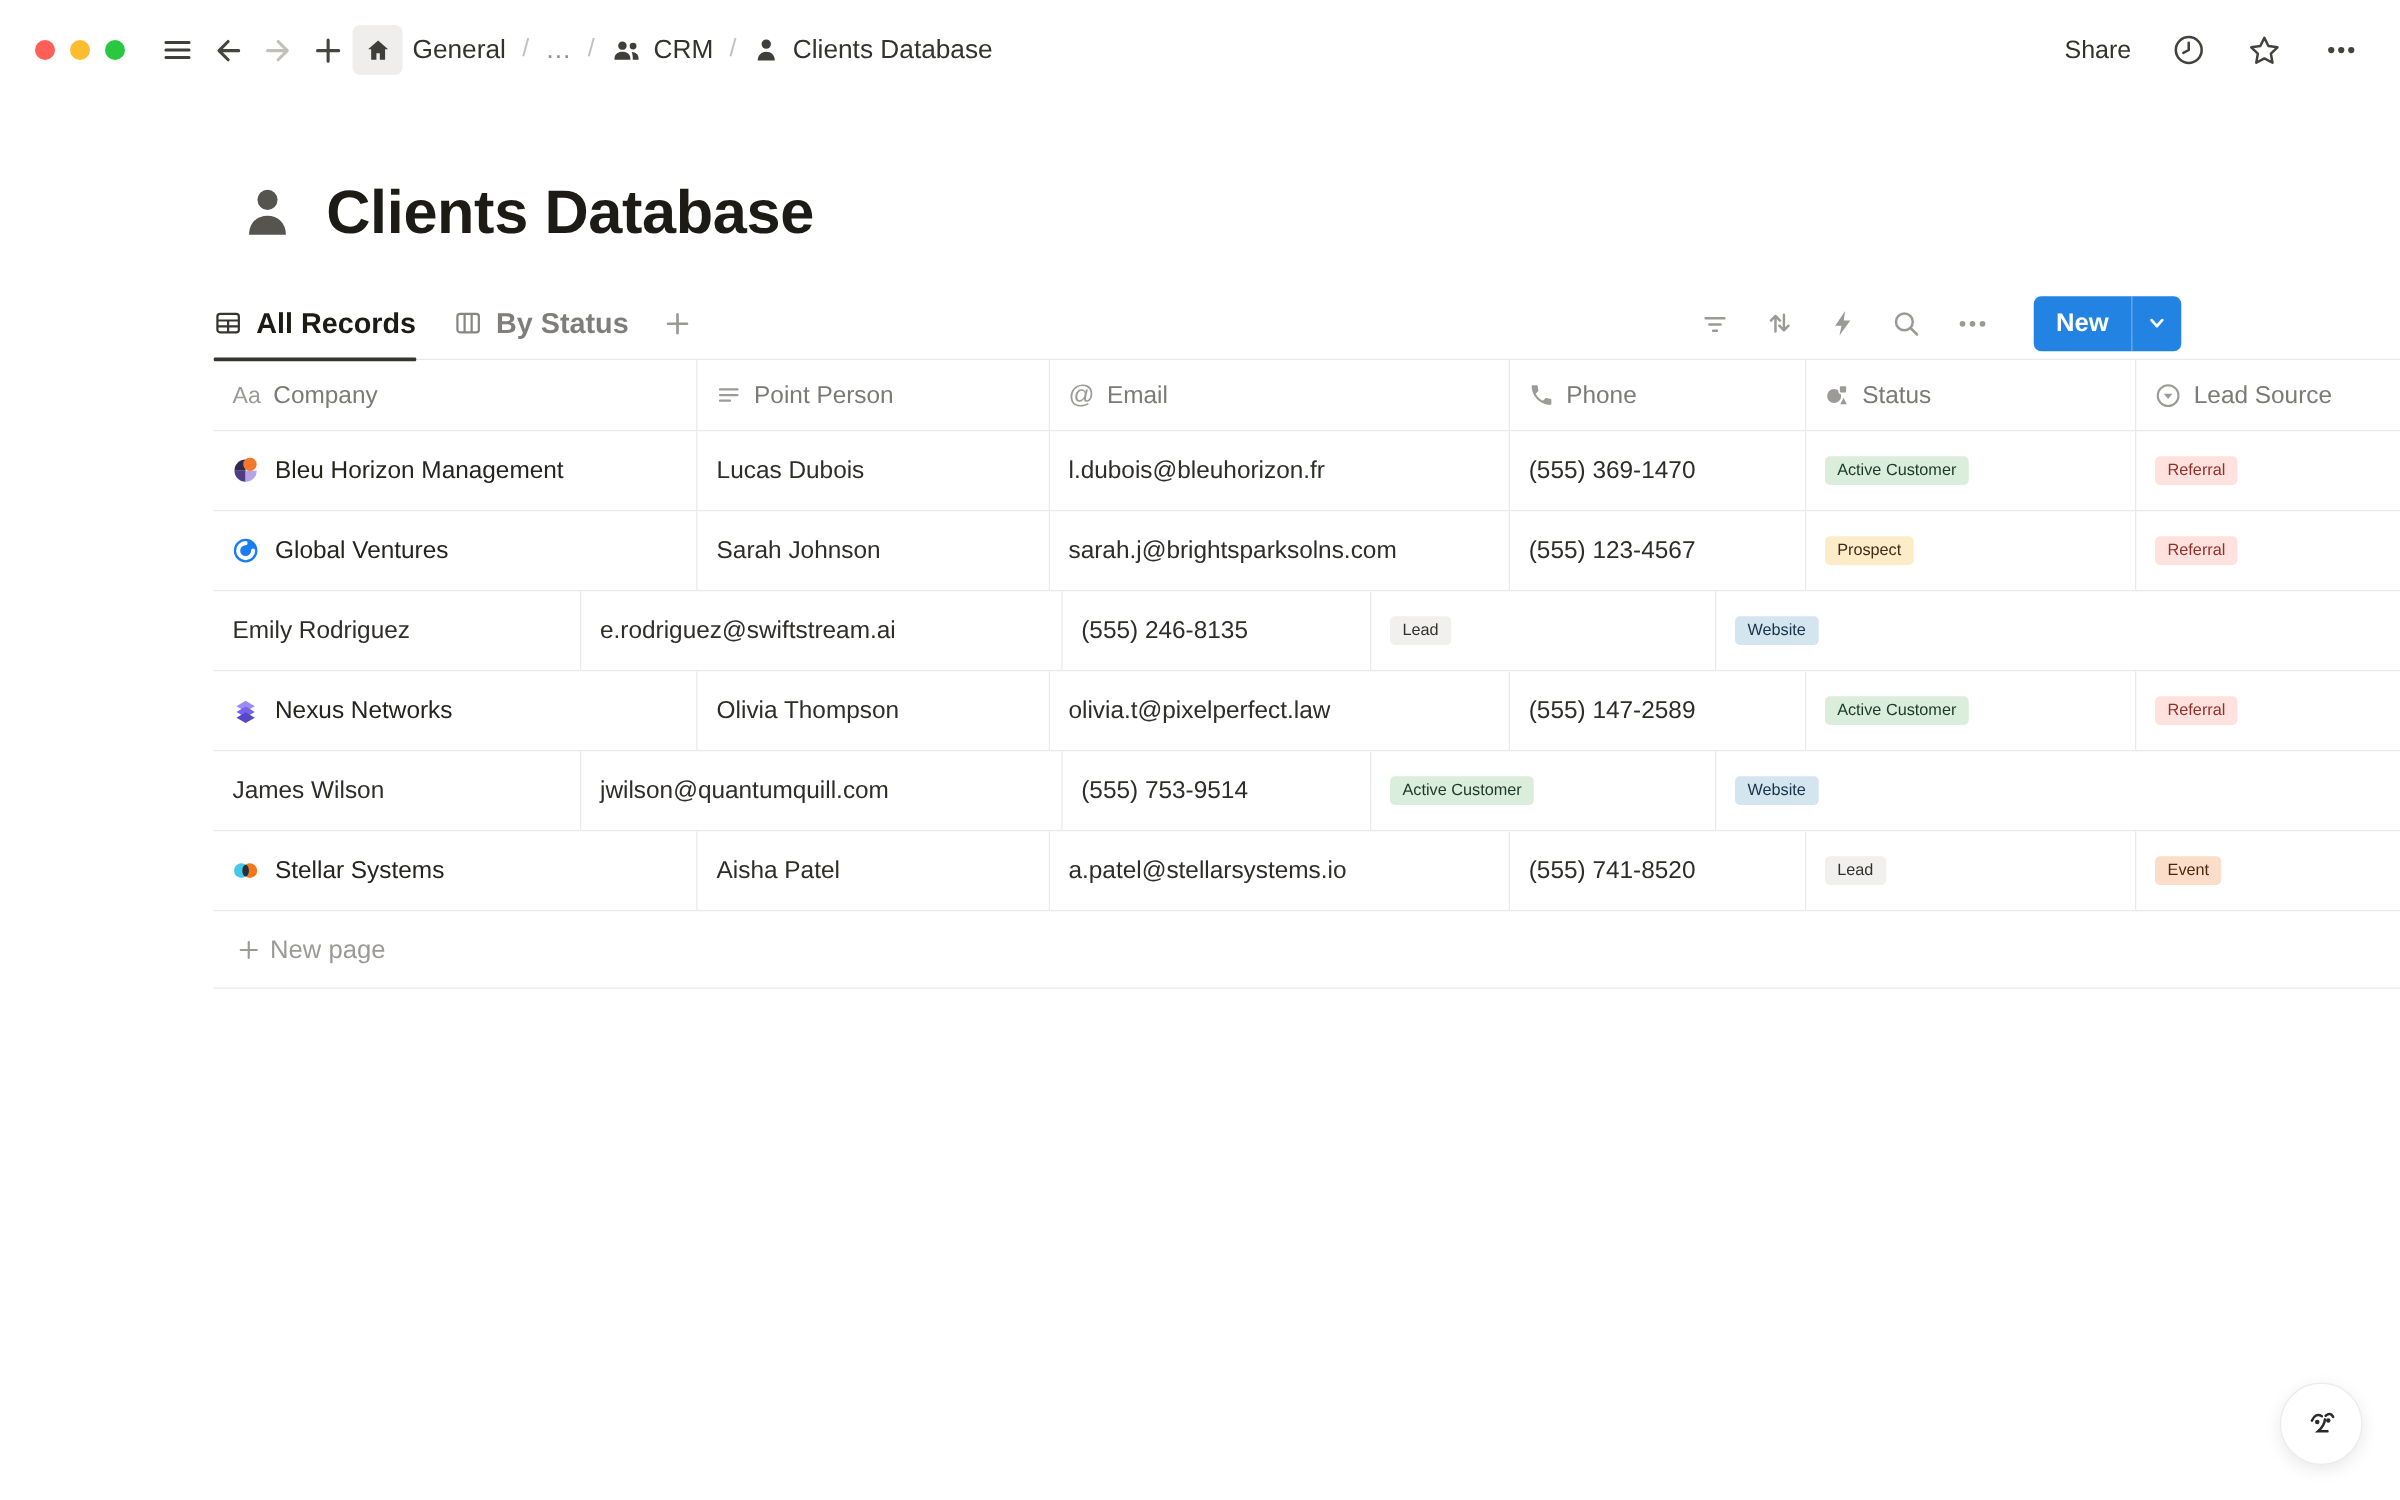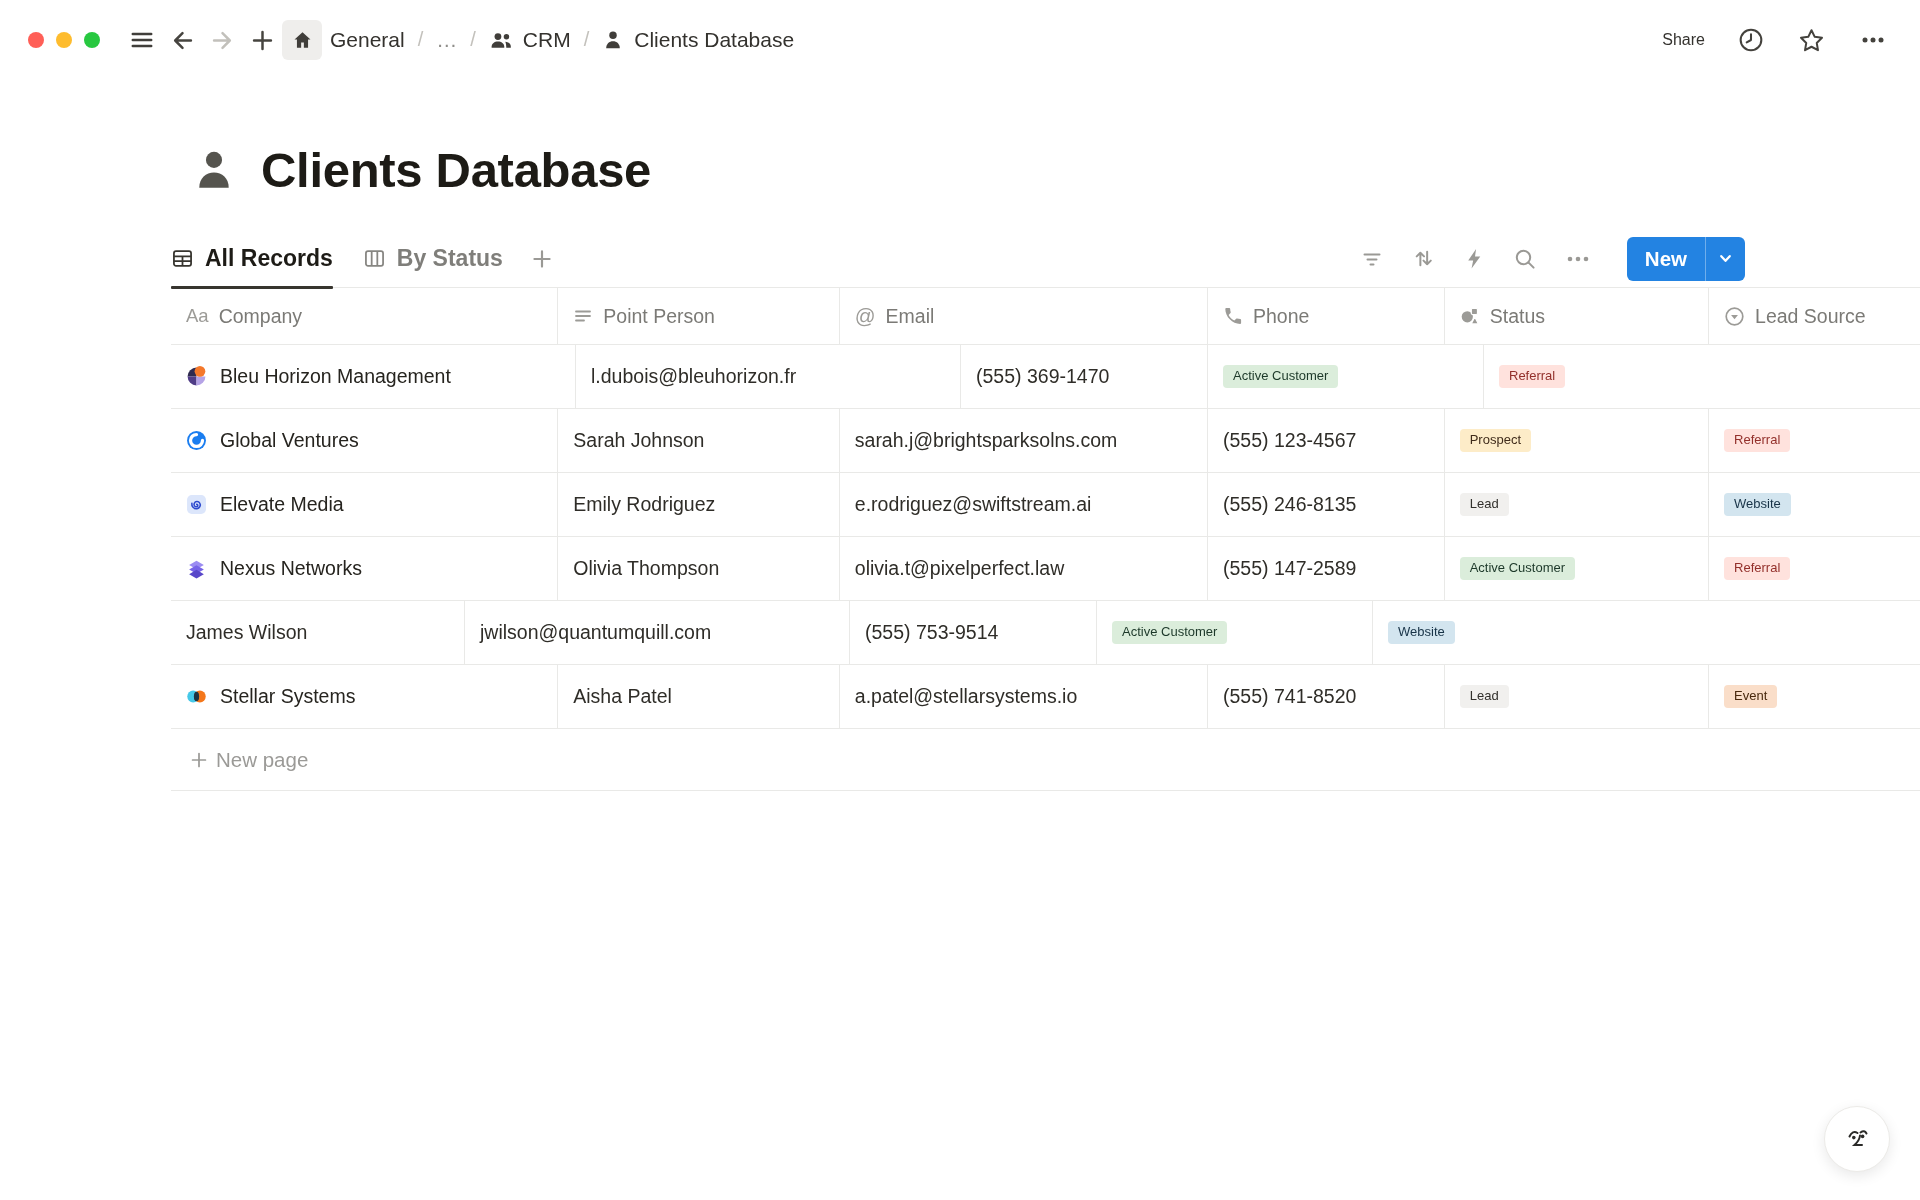--- a/index.html
+++ b/index.html
@@ -21,21 +21,21 @@
   .topbar{height:80px;display:flex;align-items:center;padding:0 32px 0 28px}
   .lights{display:flex;gap:12px;margin-right:22px}
   .light{width:16px;height:16px;border-radius:50%;cursor:pointer}
   .nav-btn{width:40px;height:40px;display:flex;align-items:center;justify-content:center;border-radius:6px;cursor:pointer;flex:none}
   .home-chip{background:#EFEEEC}
   .crumbs{display:flex;align-items:flex-start;gap:13px;margin-left:8px;font-size:21px;color:#34322E;white-space:nowrap}
   .crumb{display:flex;align-items:center;gap:10px;cursor:pointer}
   .sep{color:#C3C1BC;font-size:20px}
   .crumb-ellipsis{color:#8F8E8A;cursor:pointer}
   .top-right{margin-left:auto;display:flex;align-items:center;gap:32px}
-  .share{font-size:16px;color:#34322E;cursor:pointer}
+  .share{font-size:20px;color:#34322E;cursor:pointer}
   .iconbtn{display:flex;align-items:center;cursor:pointer}
 
   
   .content{padding-left:171px}
   .title-row{display:flex;align-items:center;gap:24px;margin:62px 0 0 20px}
   .title{font-size:49px;font-weight:700;color:#1D1B16;letter-spacing:-.3px}
 
   
   .view-bar{display:flex;align-items:center;margin-top:32px;height:58px;
             border-bottom:1px solid var(--border);padding-right:175px;position:relative}
@@ -293,20 +293,23 @@
           <span class="logo">
               <svg width="21" height="21" viewBox="0 0 20 20">
                 <path d="M10 10V1.5A8.5 8.5 0 0 0 1.5 10Z" fill="#2E2A4F"></path>
                 <path d="M10 10H1.5A8.5 8.5 0 0 0 10 18.5Z" fill="#4F3C86"></path>
                 <path d="M10 10v8.5A8.5 8.5 0 0 0 18.5 10Z" fill="#B5A3E6"></path>
                 <circle cx="13.3" cy="5.1" r="5.1" fill="#F4782B"></circle>
               </svg>
             </span>
           <span class="cell-link company-name">Bleu Horizon Management</span>
         </div>
+        <div class="td col-person">
+            <span>Lucas Dubois</span>
+          </div>
         <div class="td col-email">
             <span class="cell-link">l.dubois@bleuhorizon.fr</span>
           </div>
         <div class="td col-phone">
             <span class="cell-link">(555) 369-1470</span>
           </div>
         <div class="td col-status">
             <span class="pill" data-color="green">Active Customer</span>
           </div>
         <div class="td col-lead">
@@ -335,29 +338,20 @@
           </div>
         <div class="td col-status">
             <span class="pill" data-color="yellow">Prospect</span>
           </div>
         <div class="td col-lead">
             <span class="pill" data-color="red">Referral</span>
           </div>
       </div>
 
       <div class="trow">
-        <div class="td col-company">
-          <span class="logo">
-              <svg width="21" height="21" viewBox="0 0 20 20">
-                <rect x="1" y="1" width="18" height="18" rx="4.5" fill="#DCE6FB"></rect>
-                <path d="M10.2 9.9c1.3.2 1.4 1.9.1 2.2-1.9.4-3.2-1.5-2.4-3.2 1-2.2 4-2.2 5.2-.2 1.4 2.2-.2 5-2.7 5.3-3 .4-5.3-2.2-4.8-5.1" stroke="#2D49CE" stroke-width="1.5" fill="none" stroke-linecap="round"></path>
-              </svg>
-            </span>
-          <span class="cell-link company-name">Elevate Media</span>
-        </div>
         <div class="td col-person">
             <span>Emily Rodriguez</span>
           </div>
         <div class="td col-email">
             <span class="cell-link">e.rodriguez@swiftstream.ai</span>
           </div>
         <div class="td col-phone">
             <span class="cell-link">(555) 246-8135</span>
           </div>
         <div class="td col-status">

